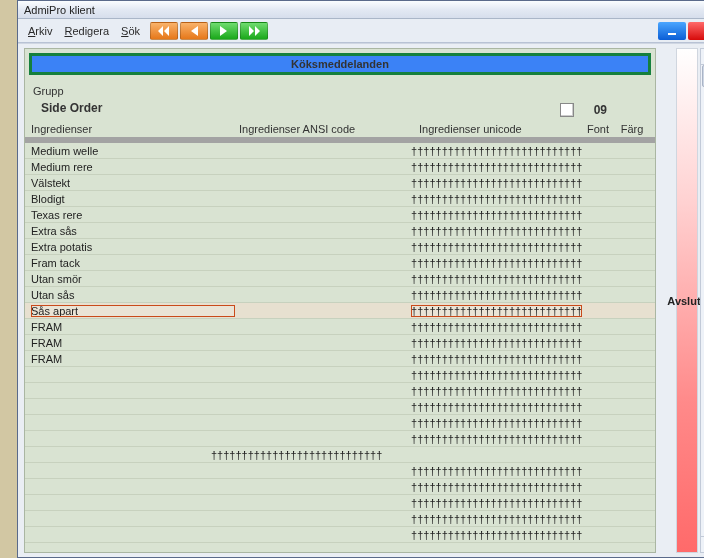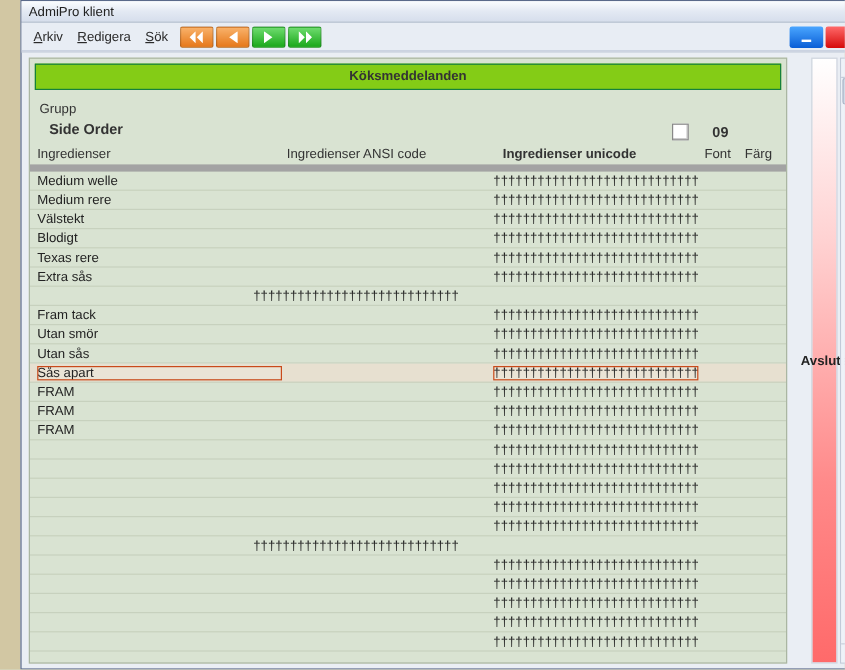--- a/index.html
+++ b/index.html
@@ -74,22 +74,22 @@
   .panel {
     flex:1;
     background:#d9e3d2;
     margin:4px 0 4px 6px;
     border:1px solid #aab6a2;
     display:flex;
     flex-direction:column;
     overflow:hidden;
   }
   .panel-header {
-    background:#84cc16;
-    border:1px solid #15803d;
+    background:#3b82f6;
+    border:3px solid #15803d;
     margin:4px;
     height:22px;
     display:flex;
     align-items:center;
     justify-content:center;
     font-weight:bold;
     color:#333;
   }
   .meta-row {
     display:flex;
@@ -102,21 +102,21 @@
   .group-value { font-weight:bold; font-size:12px; padding-left:8px; padding-bottom:4px; }
   .col-label-row {
     display:flex;
     padding:2px 6px;
     font-size:11px;
     color:#333;
     border-bottom:6px solid #a3a3a3;
   }
   .col1 { width:208px; }
   .col2 { width:180px; }
-  .col3 { flex:1;font-weight:bold; }
+  .col3 { flex:1; }
   .col4 { width:34px; text-align:center; }
   .col5 { width:34px; text-align:center; }
   .number-box {
     display:flex; align-items:center; gap:20px;
     margin-left:auto;
     margin-right:40px;
   }
   .checkbox {
     width:14px; height:14px;
     background:#fff;
@@ -290,20 +290,21 @@
             <span class="cell cell5"></span>
           </div>
           <div class="grid-row">
             <span class="cell cell1">Extra sås</span>
             <span class="cell cell2"></span>
             <span class="cell cell3">††††††††††††††††††††††††††††</span>
             <span class="cell cell4"></span>
             <span class="cell cell5"></span>
           </div>
           <div class="grid-row">
+            <span class="cell cell1">Extra potatis</span>
             <span class="cell cell2"></span>
             <span class="cell cell3">††††††††††††††††††††††††††††</span>
             <span class="cell cell4"></span>
             <span class="cell cell5"></span>
           </div>
           <div class="grid-row">
             <span class="cell cell1">Fram tack</span>
             <span class="cell cell2"></span>
             <span class="cell cell3">††††††††††††††††††††††††††††</span>
             <span class="cell cell4"></span>

